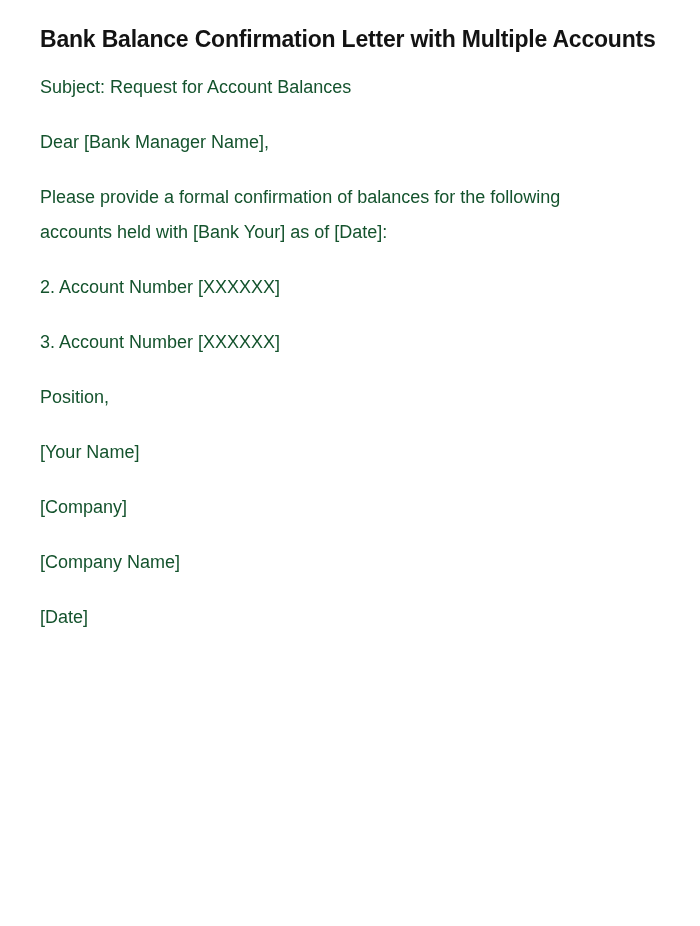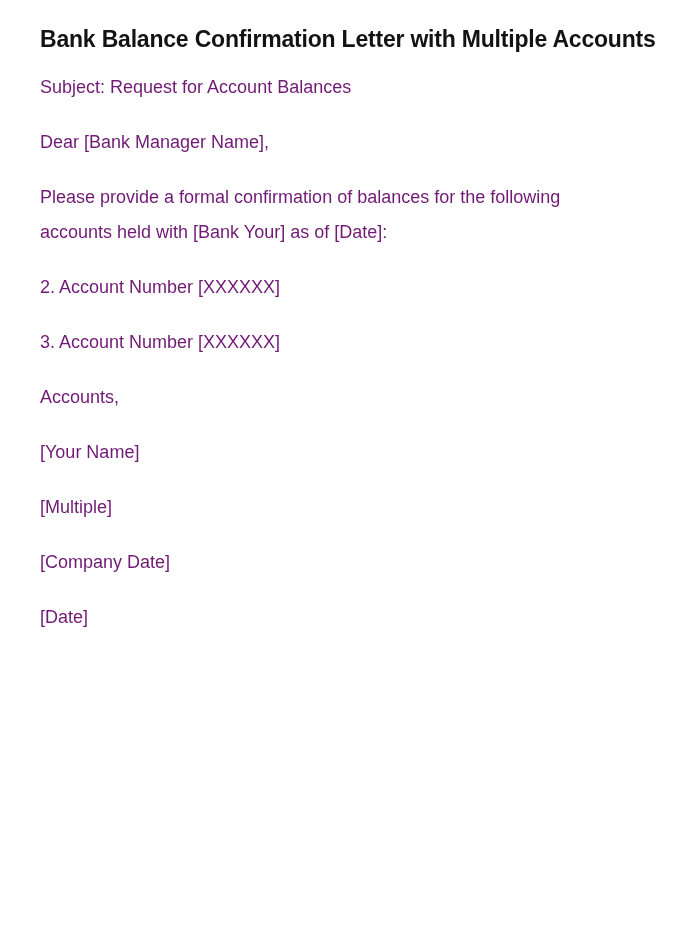--- a/index.html
+++ b/index.html
@@ -26,32 +26,32 @@
     line-height: 43px;
     letter-spacing: -0.2px;
     color: #131313;
   }
   .para {
     margin: 0 0 20px 0;
     max-width: 572px;
     font-size: 18px;
     font-weight: 400;
     line-height: 35px;
-    color: #701a75;
+    color: #14532d;
   }
 </style>
 </head>
 <body>
 
 <main class="page">
   <h1 class="title">Bank Balance Confirmation Letter with Multiple Accounts</h1>
 
   <p class="para">Subject: Request for Account Balances</p>
   <p class="para">Dear [Bank Manager Name],</p>
   <p class="para">Please provide a formal confirmation of balances for the following accounts held with [Bank Your] as of [Date]:</p>
   <p class="para">2. Account Number [XXXXXX]</p>
   <p class="para">3. Account Number [XXXXXX]</p>
-  <p class="para">Accounts,</p>
+  <p class="para">Position,</p>
   <p class="para">[Your Name]</p>
-  <p class="para">[Multiple]</p>
-  <p class="para">[Company Date]</p>
+  <p class="para">[Company]</p>
+  <p class="para">[Company Name]</p>
   <p class="para">[Date]</p>
 </main>
 
 </body></html>

